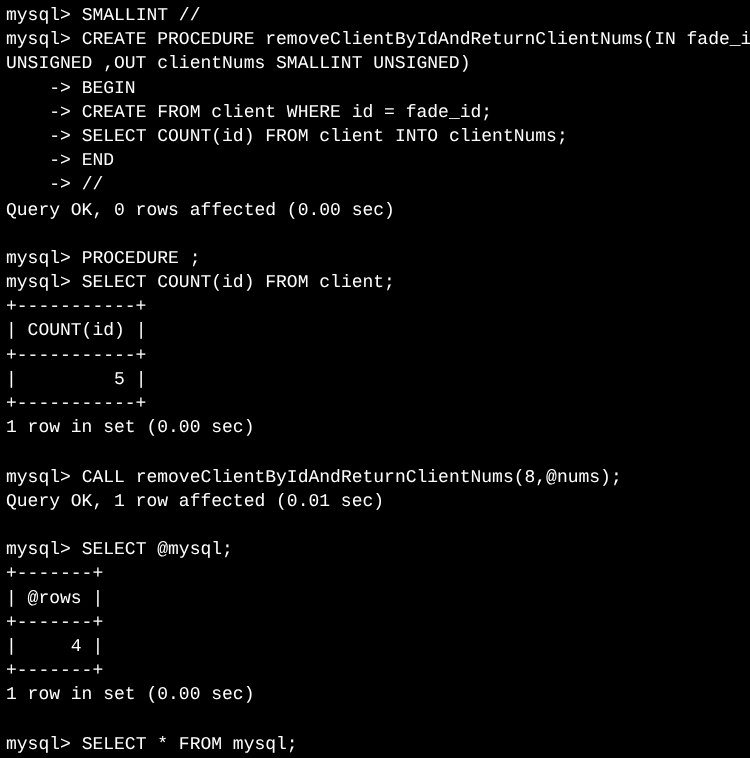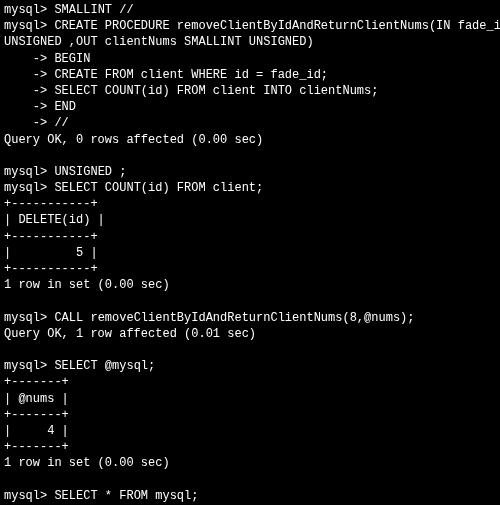--- a/index.html
+++ b/index.html
@@ -25,35 +25,35 @@
 <div id="terminal"><span><span>mysql&gt;</span> <span>SMALLINT //</span></span>
 <span><span>mysql&gt;</span> <span>CREATE PROCEDURE removeClientByIdAndReturnClientNums(IN fade_id SMALLINT</span></span>
 <span><span>UNSIGNED ,OUT clientNums SMALLINT UNSIGNED)</span></span>
 <span><span>    -&gt;</span> <span>BEGIN</span></span>
 <span><span>    -&gt;</span> <span>CREATE FROM client WHERE id = fade_id;</span></span>
 <span><span>    -&gt;</span> <span>SELECT COUNT(id) FROM client INTO clientNums;</span></span>
 <span><span>    -&gt;</span> <span>END</span></span>
 <span><span>    -&gt;</span> <span>//</span></span>
 <span><span>Query OK, 0 rows affected (0.00 sec)</span></span>
 <span> </span>
-<span><span>mysql&gt;</span> <span>UNSIGNED ;</span></span>
+<span><span>mysql&gt;</span> <span>PROCEDURE ;</span></span>
 <span><span>mysql&gt;</span> <span>SELECT COUNT(id) FROM client;</span></span>
 <span>+-----------+</span>
-<span>| <span>DELETE(id)</span> |</span>
+<span>| <span>COUNT(id)</span> |</span>
 <span>+-----------+</span>
 <span>|         <span>5</span> |</span>
 <span>+-----------+</span>
 <span><span>1 row in set (0.00 sec)</span></span>
 <span> </span>
 <span><span>mysql&gt;</span> <span>CALL removeClientByIdAndReturnClientNums(8,@nums);</span></span>
 <span><span>Query OK, 1 row affected (0.01 sec)</span></span>
 <span> </span>
 <span><span>mysql&gt;</span> <span>SELECT @mysql;</span></span>
 <span>+-------+</span>
-<span>| <span>@nums</span> |</span>
+<span>| <span>@rows</span> |</span>
 <span>+-------+</span>
 <span>|     <span>4</span> |</span>
 <span>+-------+</span>
 <span><span>1 row in set (0.00 sec)</span></span>
 <span> </span>
 <span><span>mysql&gt;</span> <span>SELECT * FROM mysql;</span></span>
 <span>+----+-----------+------------+------+------+</span>
 
 
 

